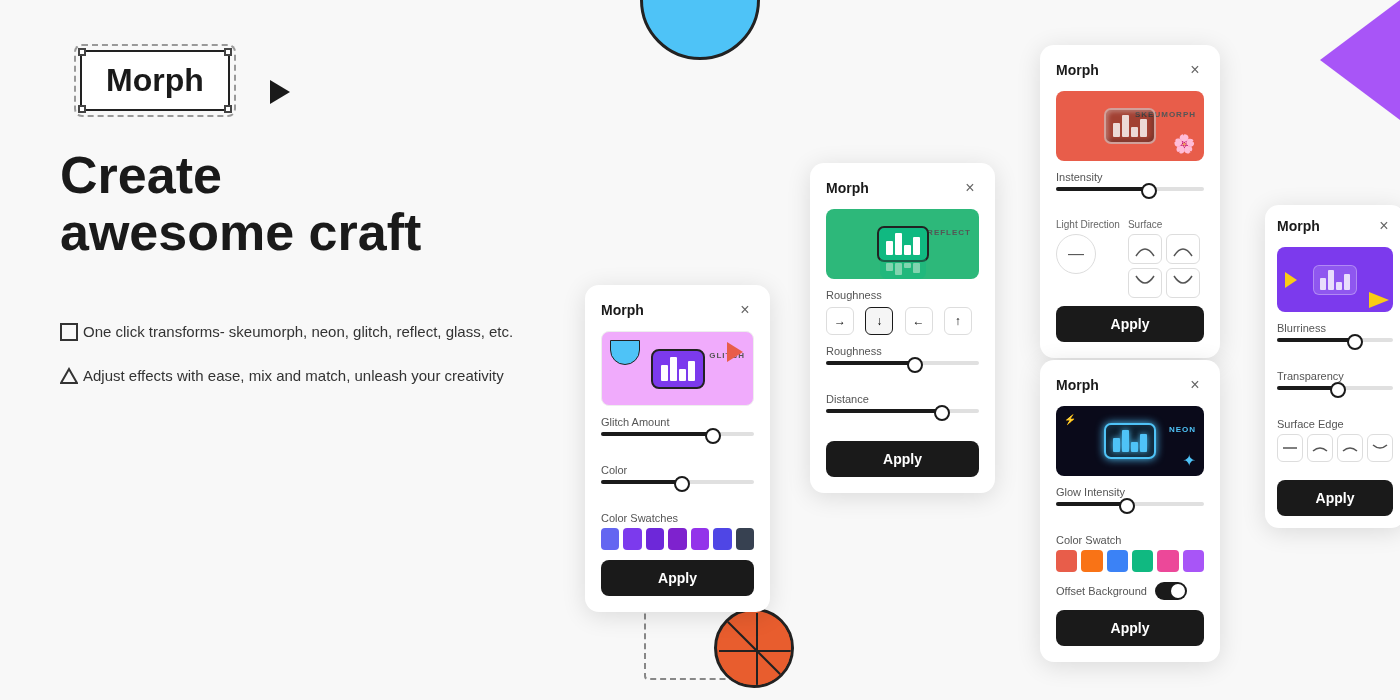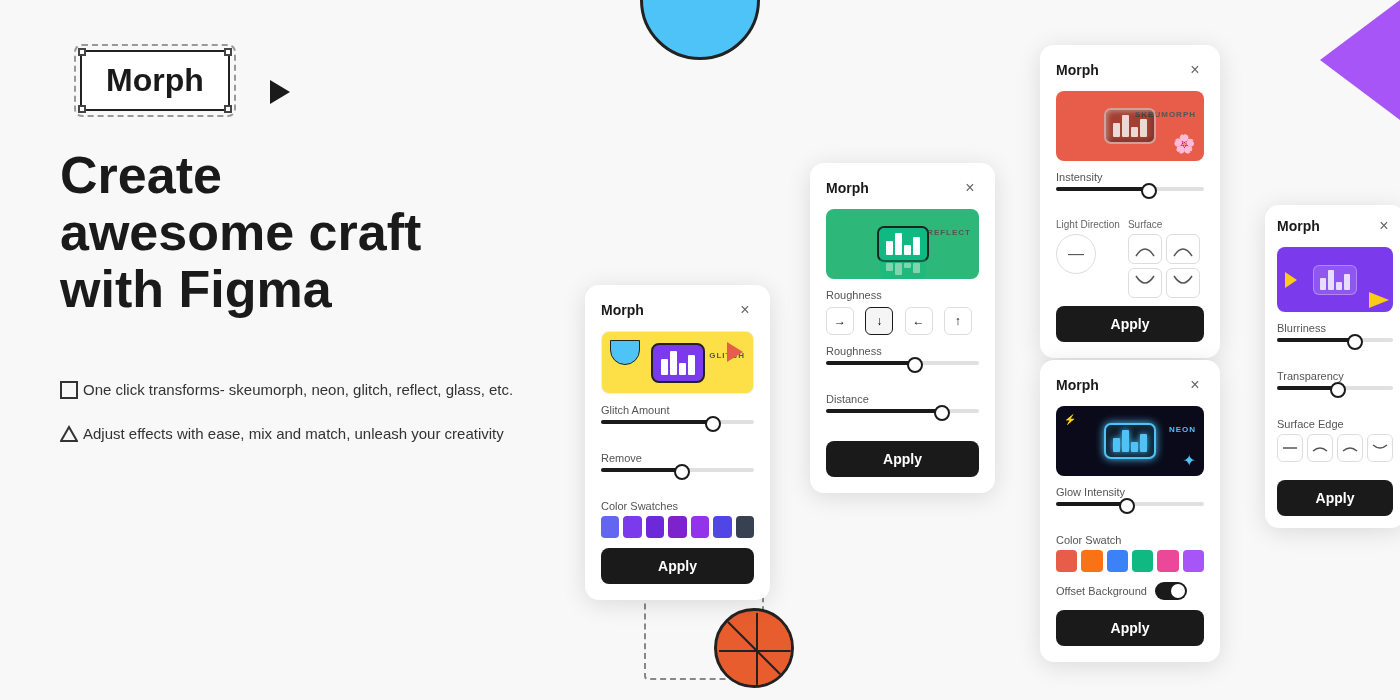--- a/index.html
+++ b/index.html
@@ -274,22 +274,22 @@
     .swatch {
       width: 22px;
       height: 22px;
       border-radius: 4px;
       cursor: pointer;
     }
 
     
     .glitch-preview {
       width: 100%;
-      height: 63px;
-      background: #fde047;
+      height: 75px;
+      background: #f0abfc;
       border-radius: 8px;
       border: 1px solid #eee;
       display: flex;
       align-items: center;
       justify-content: center;
       position: relative;
       overflow: hidden;
       margin-bottom: 10px;
     }
 
@@ -449,21 +449,20 @@
       <span class="corner-mark bl"></span>
       <span class="corner-mark br"></span>
     </div>
     <div class="play-icon"></div>
   </div>
 
   
   <div class="headline">
     <div>Create</div>
     <div>awesome craft</div>
-    <div>with Figma</div>
   </div>
 
   
   <div class="features">
     <div class="feature-item">
       <div class="feature-icon">
         <svg width="18" height="18" viewBox="0 0 18 18">
           <rect x="1" y="1" width="16" height="16" fill="none" stroke="#333" stroke-width="2"></rect>
         </svg>
       </div>
@@ -514,21 +513,21 @@
 
   
   <div class="slider-row">
     <div class="slider-label">Glitch Amount</div>
     <div class="slider-track">
       <div class="slider-fill" style="width:75%"></div>
     </div>
   </div>
   
   <div class="slider-row">
-    <div class="slider-label">Remove</div>
+    <div class="slider-label">Color</div>
     <div class="slider-track">
       <div class="slider-fill" style="width:55%"></div>
     </div>
   </div>
 
   
   <div class="slider-label">Color Swatches</div>
   <div class="color-swatches" style="margin-top:4px;">
     <div class="swatch" style="background:#6366f1"></div>
     <div class="swatch" style="background:#7c3aed"></div>

